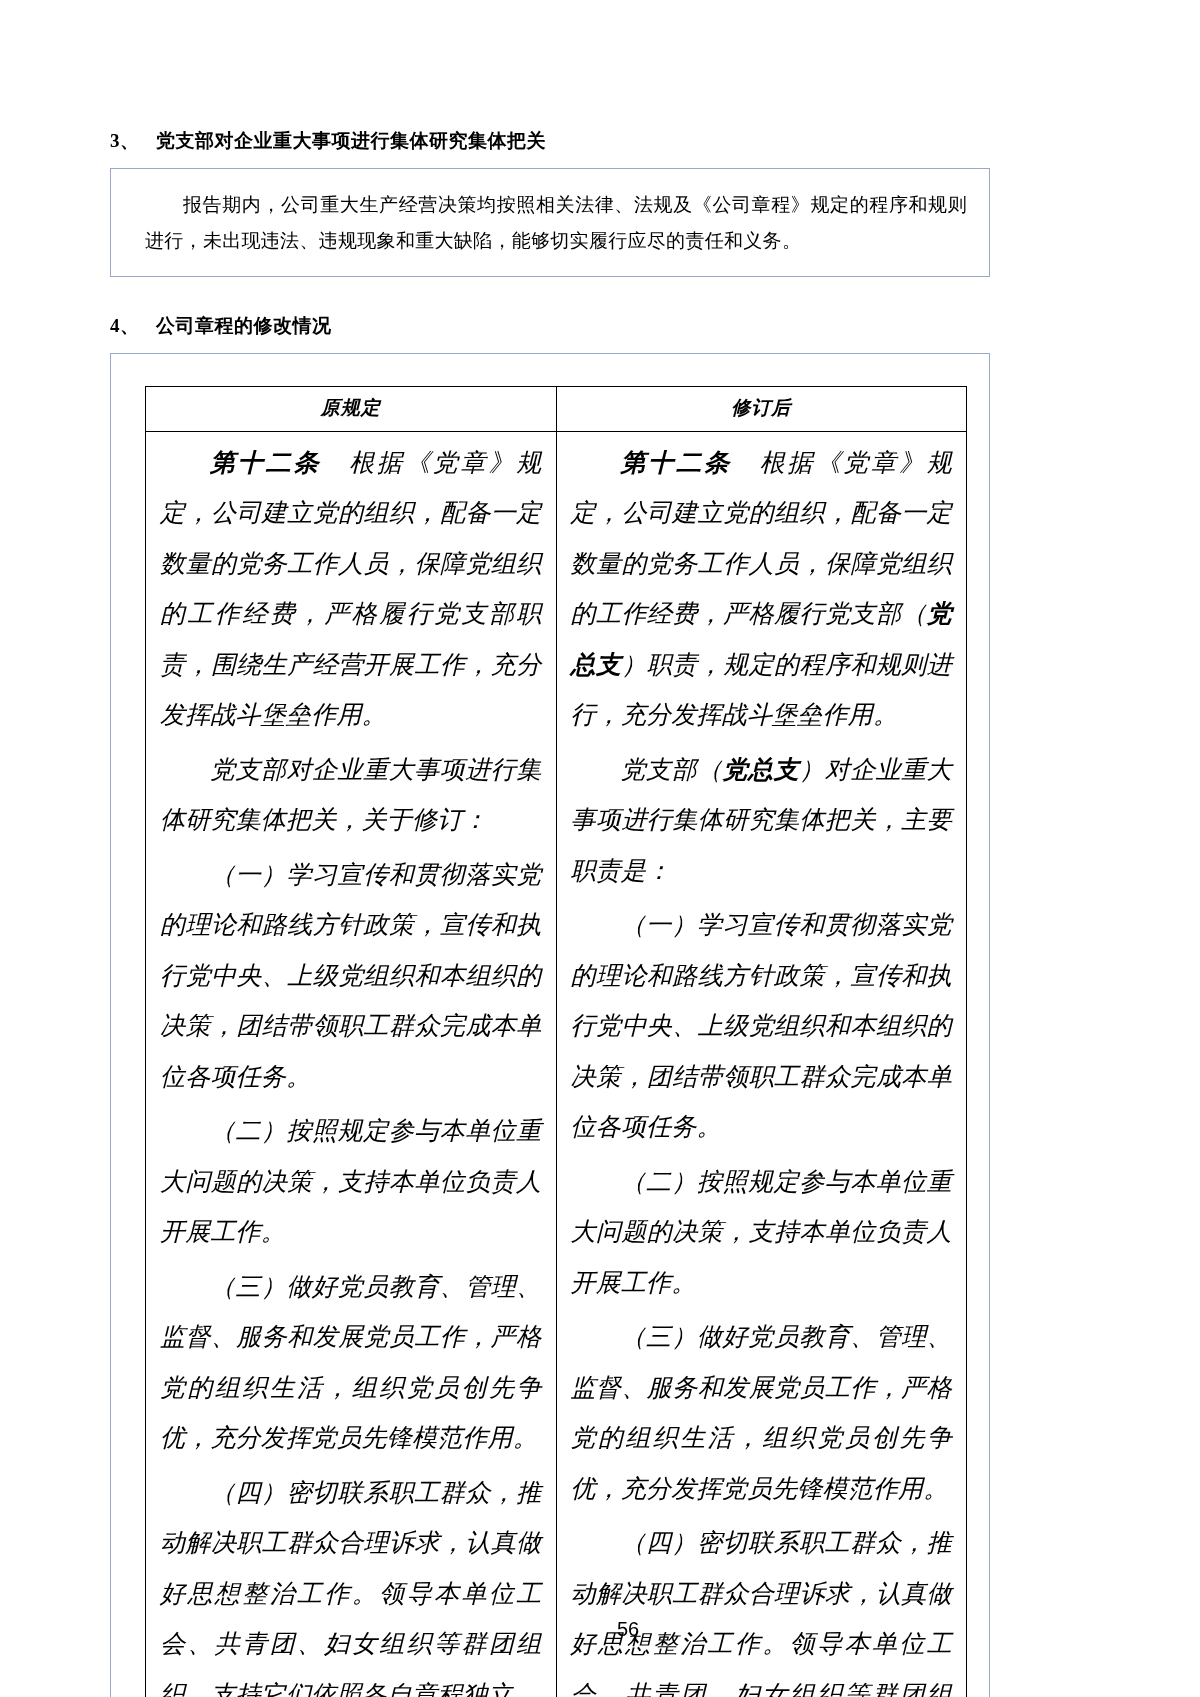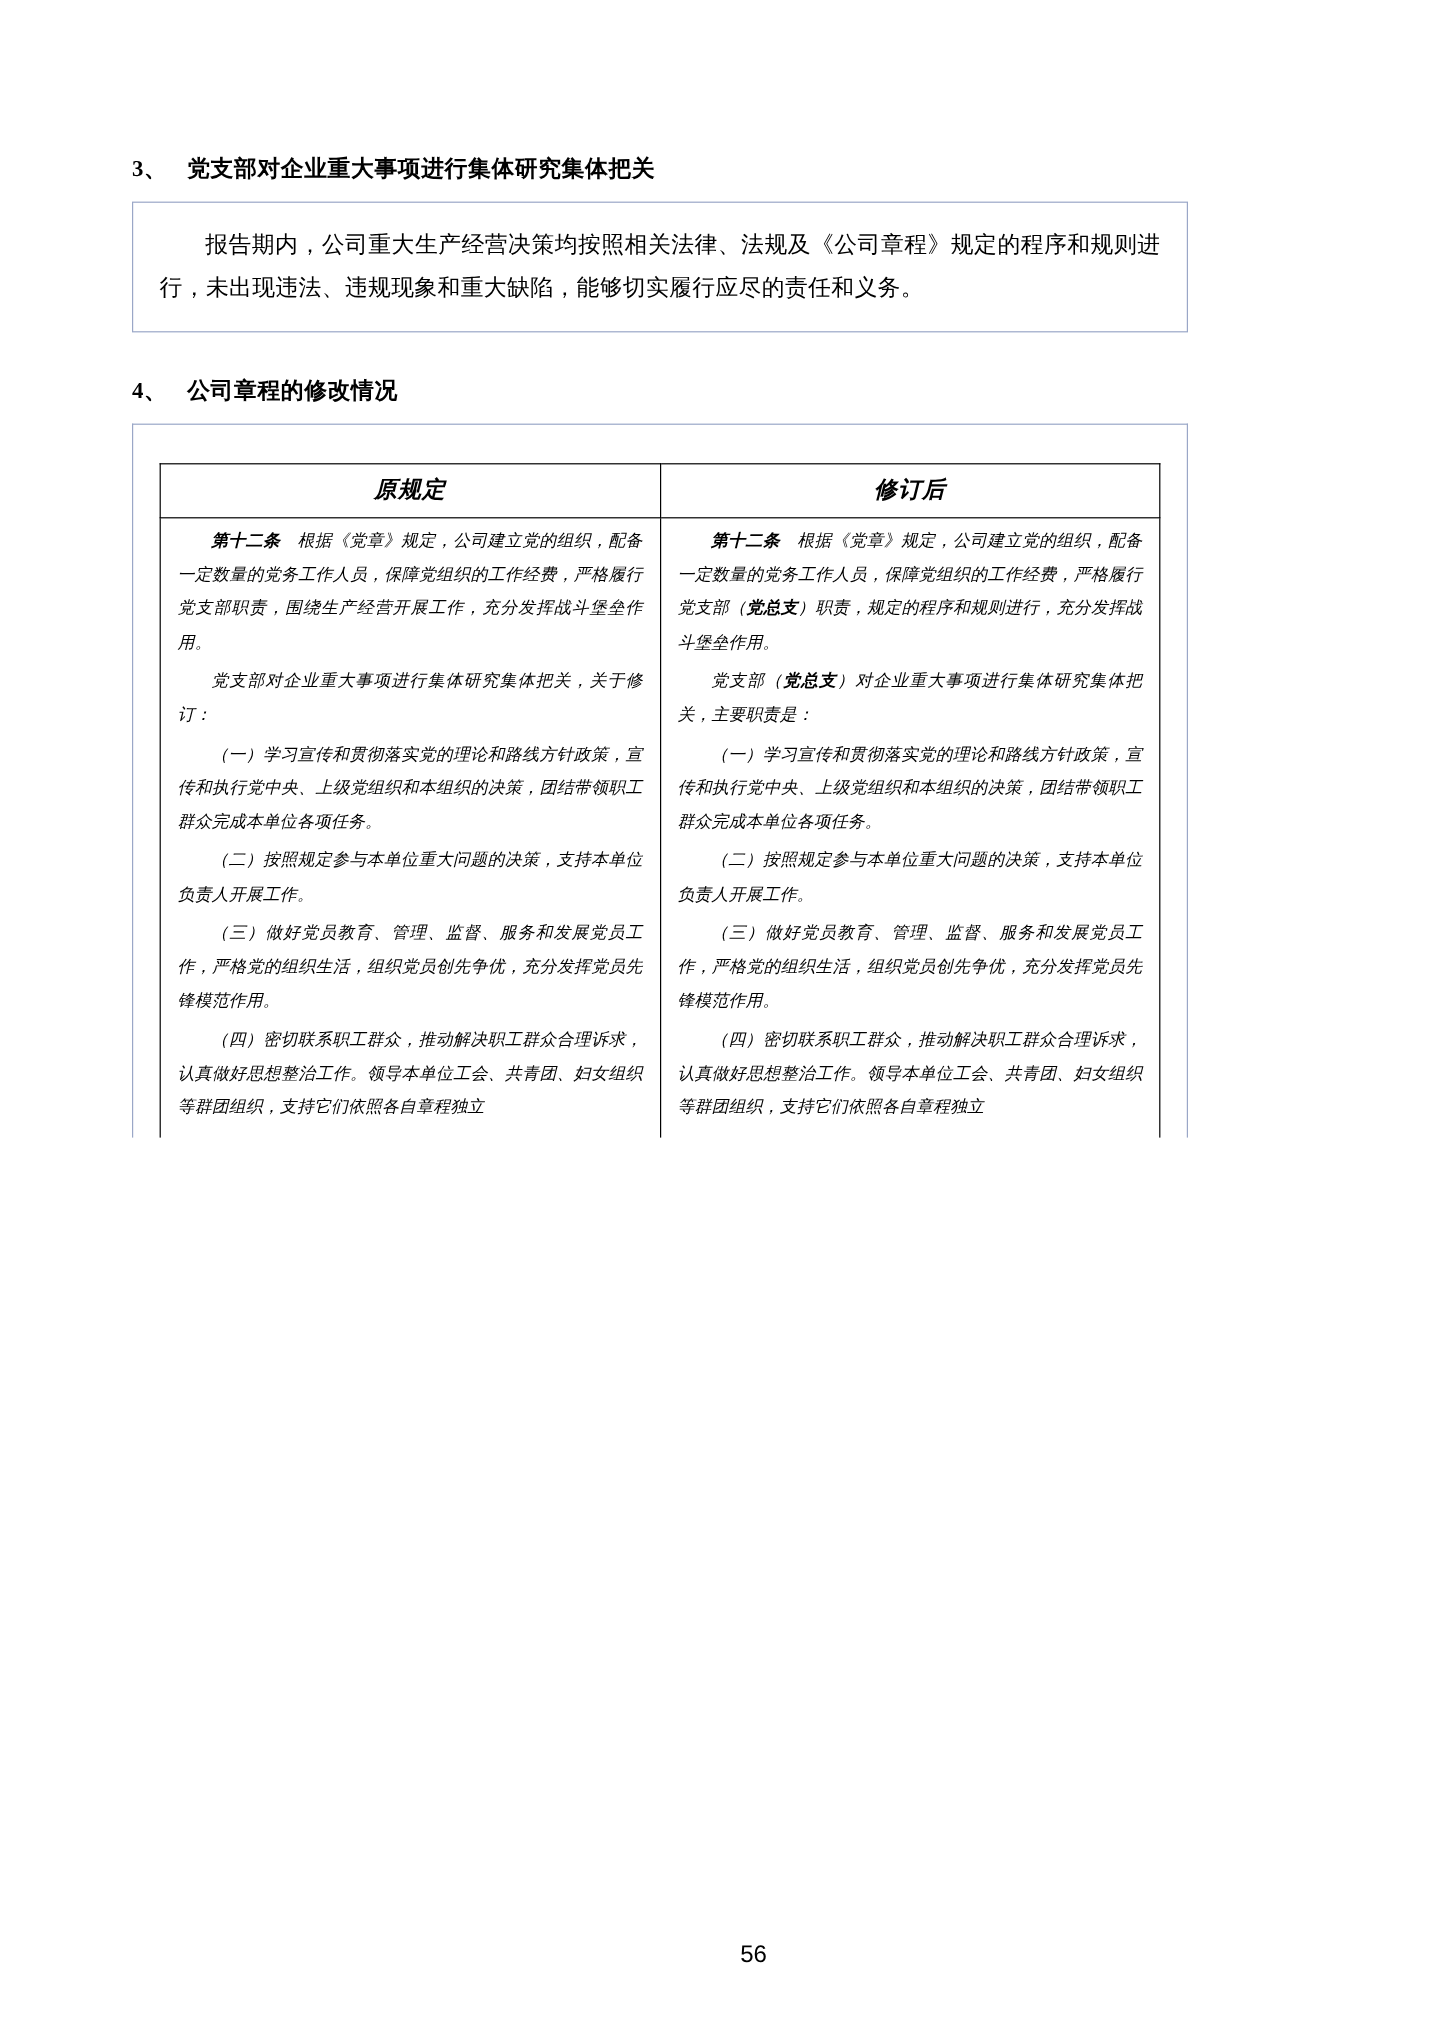--- a/index.html
+++ b/index.html
@@ -35,21 +35,21 @@
   .section-heading .num {
     width: 46px;
     flex: 0 0 46px;
   }
   .section-heading .txt {
     flex: 1;
   }
   .box {
     border: 1px solid #9aa7c7;
     box-sizing: border-box;
-    padding: 18px 22px 16px 22px;
+    padding: 18px 22px 16px 34px;
     margin-bottom: 36px;
   }
   .box.noborder-bottom {
     border-bottom: none;
     margin-bottom: 0;
     padding-bottom: 0;
   }
   p.para {
     margin: 0 0 10px 0;
     font-size: 19px;
@@ -75,21 +75,21 @@
   }
   table.diff th {
     text-align: center;
     font-weight: bold;
     font-size: 19px;
     padding: 8px 0 10px 0;
     letter-spacing: 1px;
   }
   table.diff td p {
     margin: 0 0 4px 0;
-    font-size: 14px;
+    font-size: 25px;
     line-height: 2.02;
     text-indent: 2em;
     text-align: justify;
     letter-spacing: 0.2px;
   }
   table.diff td p:last-child { margin-bottom: 0; }
   table.diff td.cell-bottom-open {
     border-bottom: none;
   }
   b { font-weight: bold; }

